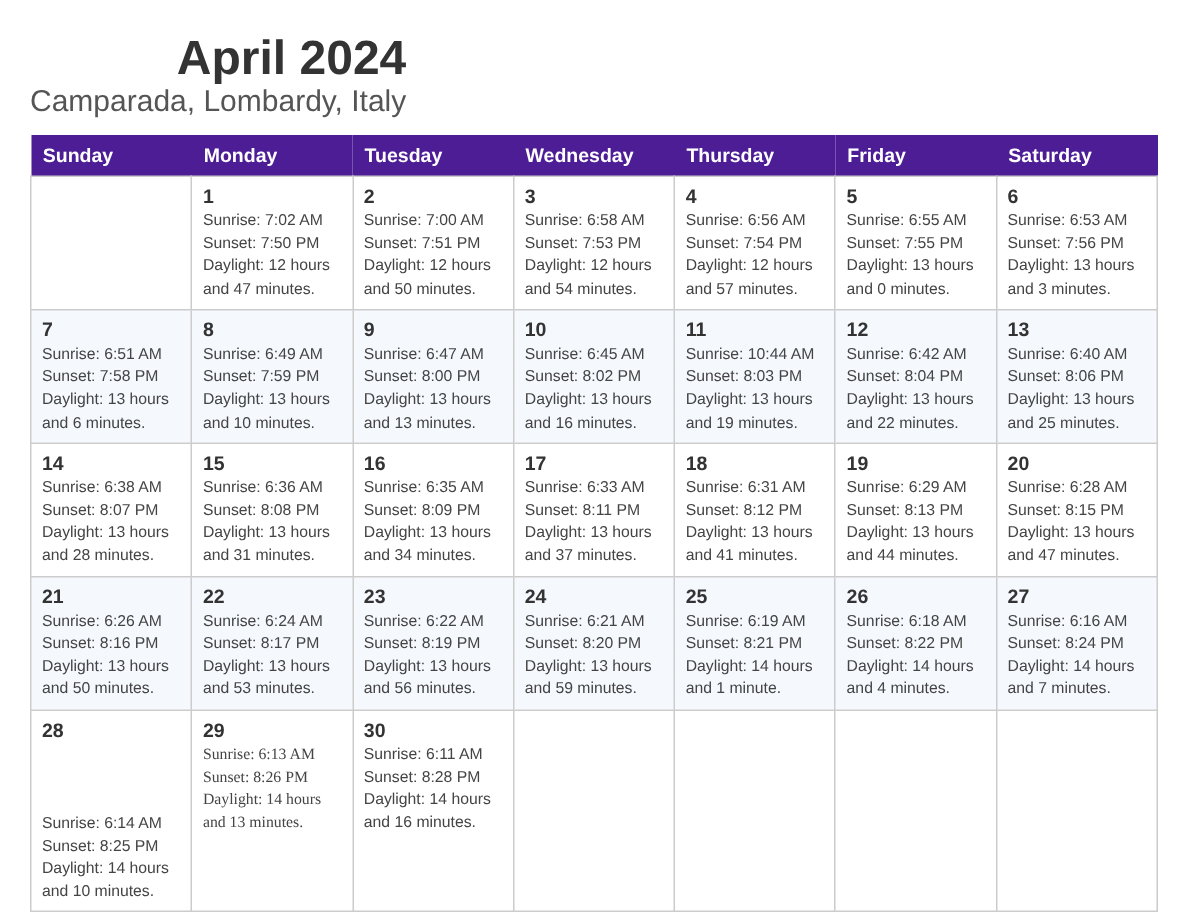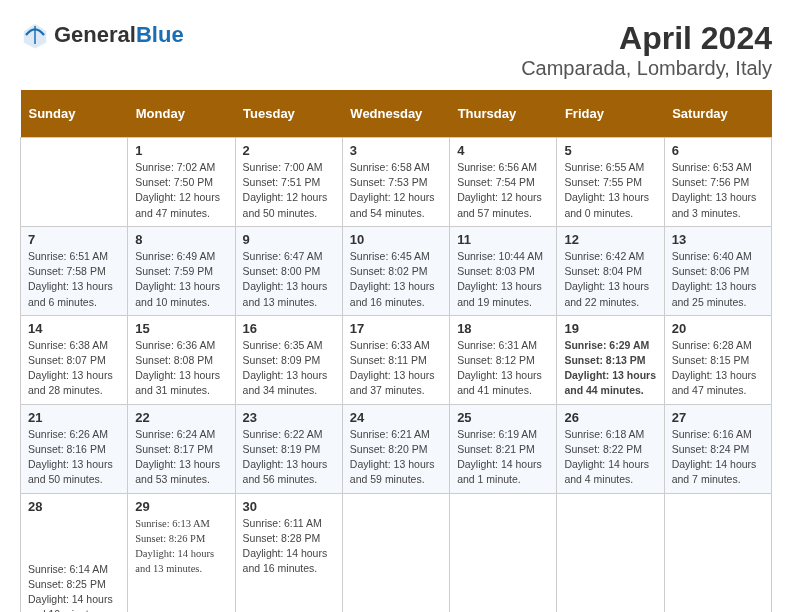--- a/index.html
+++ b/index.html
@@ -42,24 +42,24 @@
     .location-title {
       font-size: 20px;
       color: #555;
     }
     table {
       width: 100%;
       border-collapse: collapse;
       table-layout: fixed;
     }
     th {
-      background-color: #a16207;
+      background-color: #4c1d95;
       color: #fff;
       text-align: left;
-      padding: 16px 8px;
+      padding: 6px 8px;
       font-size: 13px;
       font-weight: bold;
     }
     td {
       border: 1px solid #ccc;
       vertical-align: top;
       padding: 5px 7px;
       font-size: 10.5px;
       color: #333;
       height: 85px;
@@ -76,32 +76,20 @@
     .day-info {
       line-height: 1.45;
       color: #444;
     }
     td.empty { background: #fff; }
   </style>
 </head>
 <body>
 
 <div class="header">
-  <div class="logo">
-    <svg class="logo-icon" viewBox="0 0 40 40">
-      <polygon points="20,5 35,15 35,30 20,38 5,30 5,15" fill="#1a6eb5" opacity="0.15"></polygon>
-      <path d="M8,20 Q20,5 32,20" stroke="#1a6eb5" stroke-width="3" fill="none"></path>
-      <path d="M20,8 L20,32" stroke="#1a6eb5" stroke-width="2" fill="none"></path>
-    </svg>
-    <div>
-      <div class="logo-text">
-        <span style="color:#333;">General</span><span style="color:#1a6eb5;">Blue</span>
-      </div>
-    </div>
-  </div>
   <div class="title-block">
     <div class="month-title">April 2024</div>
     <div class="location-title">Camparada, Lombardy, Italy</div>
   </div>
 </div>
 
 <table>
   <thead>
     <tr>
     <th>Sunday</th>
@@ -241,21 +229,21 @@
         </td>
         <td>
           <span class="day-num">18</span>
           <div class="day-info" style="white-space: pre-line;">Sunrise: 6:31 AM
 Sunset: 8:12 PM
 Daylight: 13 hours
 and 41 minutes.</div>
         </td>
         <td>
           <span class="day-num">19</span>
-          <div class="day-info" style="white-space: pre-line; font-weight: bold;">Sunrise: 6:29 AM
+          <div class="day-info" style="white-space: pre-line;">Sunrise: 6:29 AM
 Sunset: 8:13 PM
 Daylight: 13 hours
 and 44 minutes.</div>
         </td>
         <td>
           <span class="day-num">20</span>
           <div class="day-info" style="white-space: pre-line;">Sunrise: 6:28 AM
 Sunset: 8:15 PM
 Daylight: 13 hours
 and 47 minutes.</div>

